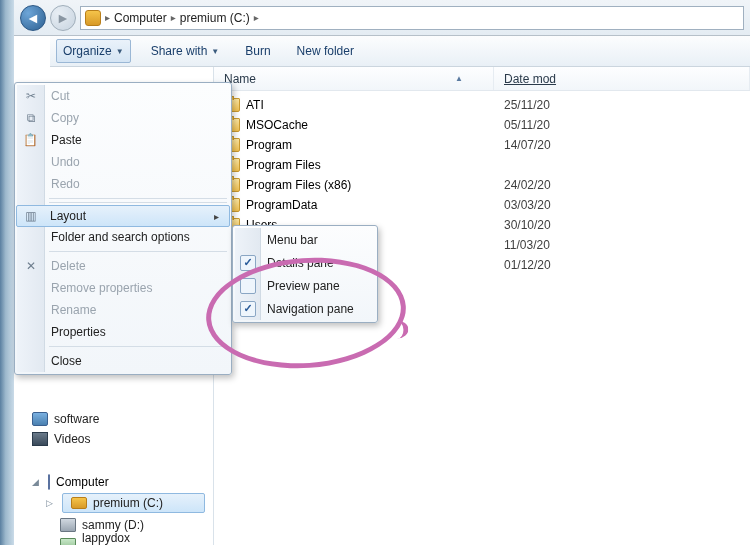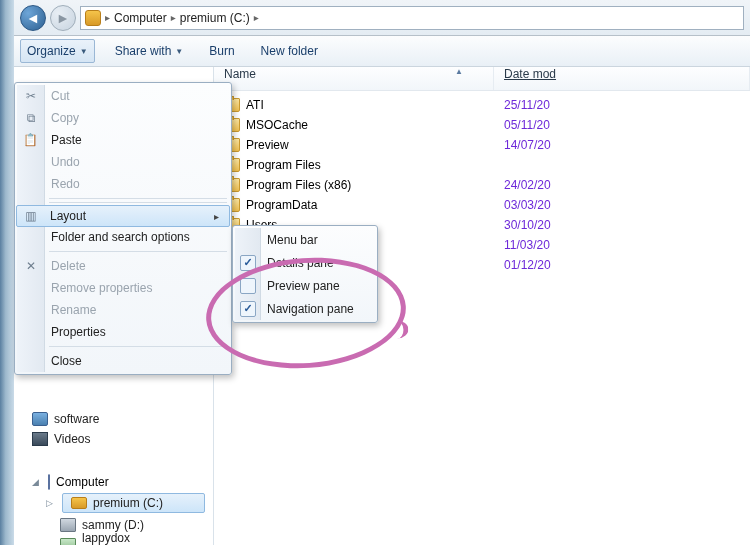--- a/index.html
+++ b/index.html
@@ -10,21 +10,21 @@
 
 .navhdr { height:36px; background:linear-gradient(#f0f4f8,#e4ecf3); border-bottom:1px solid #b6c0c9; display:flex; align-items:center; padding:0 6px; gap:4px; }
 .navbtn { width:26px; height:26px; border-radius:50%; background:radial-gradient(circle at 30% 30%,#6ea6d8,#2c5f91); border:1px solid #2a5684; display:flex; align-items:center; justify-content:center; color:#fff; font-size:14px; }
 .navbtn.fwd { background:radial-gradient(circle at 30% 30%,#e8eef4,#c8d4e0); border:1px solid #a0aeba; color:#8a96a2; }
 .crumb-box { flex:1; height:24px; border:1px solid #a0b0c0; background:#fff; display:flex; align-items:center; padding:0 4px; gap:4px; }
 .crumb-icon { width:16px; height:16px; background:linear-gradient(#f5c44a,#d89a28); border-radius:3px; border:1px solid #b87e1a; }
 .crumb-sep { color:#666; font-size:10px; }
 .crumb-txt { color:#222; }
 
 
-.toolbar { height:31px; background:linear-gradient(#fcfdfe,#e9f0f6); border-bottom:1px solid #cbd5de; display:flex; align-items:center; padding:0 6px; gap:14px; }
+.toolbar { height:31px; background:linear-gradient(#fcfdfe,#e9f0f6); border-bottom:1px solid #cbd5de; display:flex; align-items:center; padding:0 6px; gap:14px;margin-left:36px; }
 .tbtn { color:#1a3f6b; padding:4px 6px; display:flex; align-items:center; gap:4px; }
 .tbtn.active { background:linear-gradient(#eaf2fa,#d5e5f4); border:1px solid #9ab7d5; border-radius:2px; }
 .drop-arrow { font-size:8px; color:#3a5b7d; }
 
 
 .split { display:flex; height:calc(100% - 67px); }
 .sidebar { width:200px; border-right:1px solid #d9e2ea; padding:8px 0; position:relative; }
 .content { flex:1; position:relative; }
 
 
@@ -36,29 +36,29 @@
 .expander { width:10px; color:#7a8a99; font-size:9px; }
 .ico-drive { background:linear-gradient(#f5c44a,#d89a28); border-radius:2px; width:16px; height:12px; border:1px solid #b87e1a; }
 .ico-hdd { width:16px; height:14px; background:linear-gradient(#d0d8e0,#9aa6b2); border:1px solid #6a7682; border-radius:1px; }
 .ico-net { width:16px; height:14px; background:linear-gradient(#c8e8c8,#88b888); border:1px solid #5a8a5a; border-radius:1px; }
 .ico-comp { width:16px; height:14px; background:linear-gradient(#c8d8f0,#88a0c8); border:1px solid #5a72a0; border-radius:1px; }
 .ico-film { width:16px; height:14px; background:linear-gradient(#6a7a8a,#3a4a5a); border:1px solid #2a3a4a; }
 .ico-srch { width:16px; height:14px; background:linear-gradient(#7ab0e0,#4a80b0); border:1px solid #3a6090; border-radius:2px; }
 
 
 .colhdr { height:24px; border-bottom:1px solid #e2e8ee; display:flex; align-items:center; background:linear-gradient(#fdfeff,#f2f6fa); }
-.col { padding:0 10px; color:#2a3a4a; border-right:1px solid #e6ecf2; height:100%; display:flex; }
+.col { padding:0 10px; color:#2a3a4a; border-right:1px solid #e6ecf2; height:100%; display:flex; align-items:center; }
 .col.name { width:280px; }
 .col.date { flex:1;text-decoration:underline; }
 .sort-arrow { font-size:8px; color:#5a7aa0; margin-left:auto; margin-right:20px; }
 .filelist { padding:4px 0; }
 .frow { display:flex; height:20px; align-items:center;text-align:center; }
 .fcell { padding:0 10px; display:flex; align-items:center; gap:6px; }
 .fcell.name { width:280px; }
-.fcell.date { flex:1; color:#6d28d9; }
+.fcell.date { flex:1; color:#404040; }
 .ico-folder { width:16px; height:14px; background:linear-gradient(#fce6a0,#f0c050); border:1px solid #ca9a30; border-radius:1px 1px 2px 2px; position:relative; }
 .ico-folder::before { content:""; position:absolute; top:-3px; left:0; width:7px; height:3px; background:#f0c050; border:1px solid #ca9a30; border-bottom:none; border-radius:1px 1px 0 0; }
 .ico-dll { width:16px; height:14px; background:#fff; border:1px solid #9ab0c6; border-radius:1px; position:relative; }
 .ico-dll::after{content:"";position:absolute;left:2px;top:2px;width:8px;height:8px;border:1px solid #5a80b0;border-radius:1px;}
 
 
 .menu { position:absolute; left:14px; top:82px; width:218px; background:linear-gradient(#fcfdfe,#f2f6fa); border:1px solid #9aaec2; border-radius:3px; box-shadow:2px 3px 6px rgba(0,0,0,.25); padding:2px; z-index:10; }
 .menu-strip { position:absolute; left:2px; top:2px; bottom:2px; width:28px; background:linear-gradient(90deg,#eef3f9,#e2e9f1); border-right:1px solid #d0dae4; }
 .mi { position:relative; display:flex; align-items:center; height:22px; padding-left:34px; padding-right:10px; color:#222; }
 .mi.disabled { color:#9aa4ae; }
@@ -178,21 +178,21 @@
           <div class="frow">
             <div class="fcell name">
               <span class="ico-folder"></span>
               <span>MSOCache</span>
             </div>
             <div class="fcell date">05/11/20</div>
           </div>
           <div class="frow">
             <div class="fcell name">
               <span class="ico-folder"></span>
-              <span>Preview</span>
+              <span>Program</span>
             </div>
             <div class="fcell date">14/07/20</div>
           </div>
           <div class="frow">
             <div class="fcell name">
               <span class="ico-folder"></span>
               <span>Program Files</span>
             </div>
           </div>
           <div class="frow">

